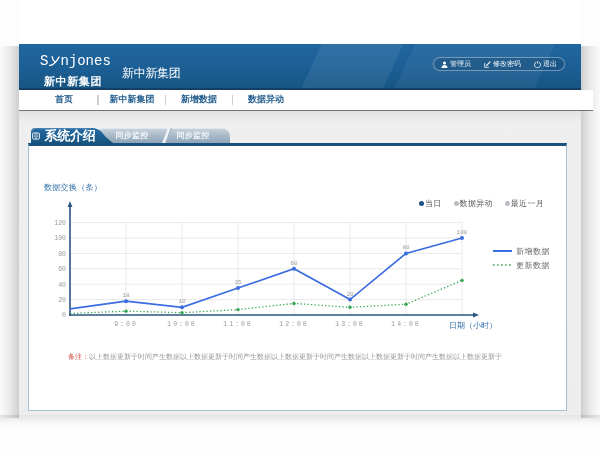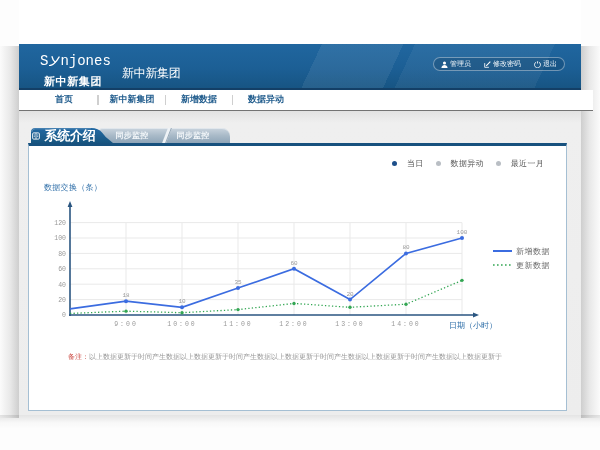--- a/index.html
+++ b/index.html
@@ -55,21 +55,21 @@
   .tab-active .bgsvg{position:absolute;left:0;top:0;display:block;}
   .tab-active .lbl{position:absolute;left:-2px;top:0;width:70px;height:15px;display:flex;
     align-items:center;justify-content:center;gap:4px;color:#fff;
     font-size:13px;font-weight:bold;letter-spacing:-0.2px;}
   .tab-ilbl{position:absolute;top:0;height:15px;line-height:15px;width:60px;text-align:center;
     font-size:8px;font-weight:bold;letter-spacing:0.2px;color:#f2f6f9;cursor:pointer;}
   
   .panel{position:absolute;left:9px;top:32px;width:537px;height:264px;background:#fff;
     border:1px solid #a5bfd3;border-top:3px solid #17517e;}
   .radio-row{position:absolute;right:22px;top:12px;display:flex;gap:12px;align-items:center;}
-  .radio-item{display:flex;align-items:center;gap:10px;font-size:8px;letter-spacing:0.3px;color:#555;cursor:pointer;}
+  .radio-item{display:flex;align-items:center;gap:1px;font-size:8px;letter-spacing:0.3px;color:#555;cursor:pointer;margin-top:40px;}
   .radio-dot{width:5px;height:5px;border-radius:50%;background:#b9bec4;}
   .radio-item.sel .radio-dot{background:#1d4f8a;}
   .chart-wrap{position:absolute;left:0;top:18px;width:463px;height:182px;margin-top:12px;}
   .note{position:absolute;left:39px;top:206px;font-size:7px;letter-spacing:0;color:#999;line-height:10px;white-space:nowrap;}
   .note .note-red{color:#cb4a43;}
 </style>
 </head>
 <body>
 
 <div class="stage">

